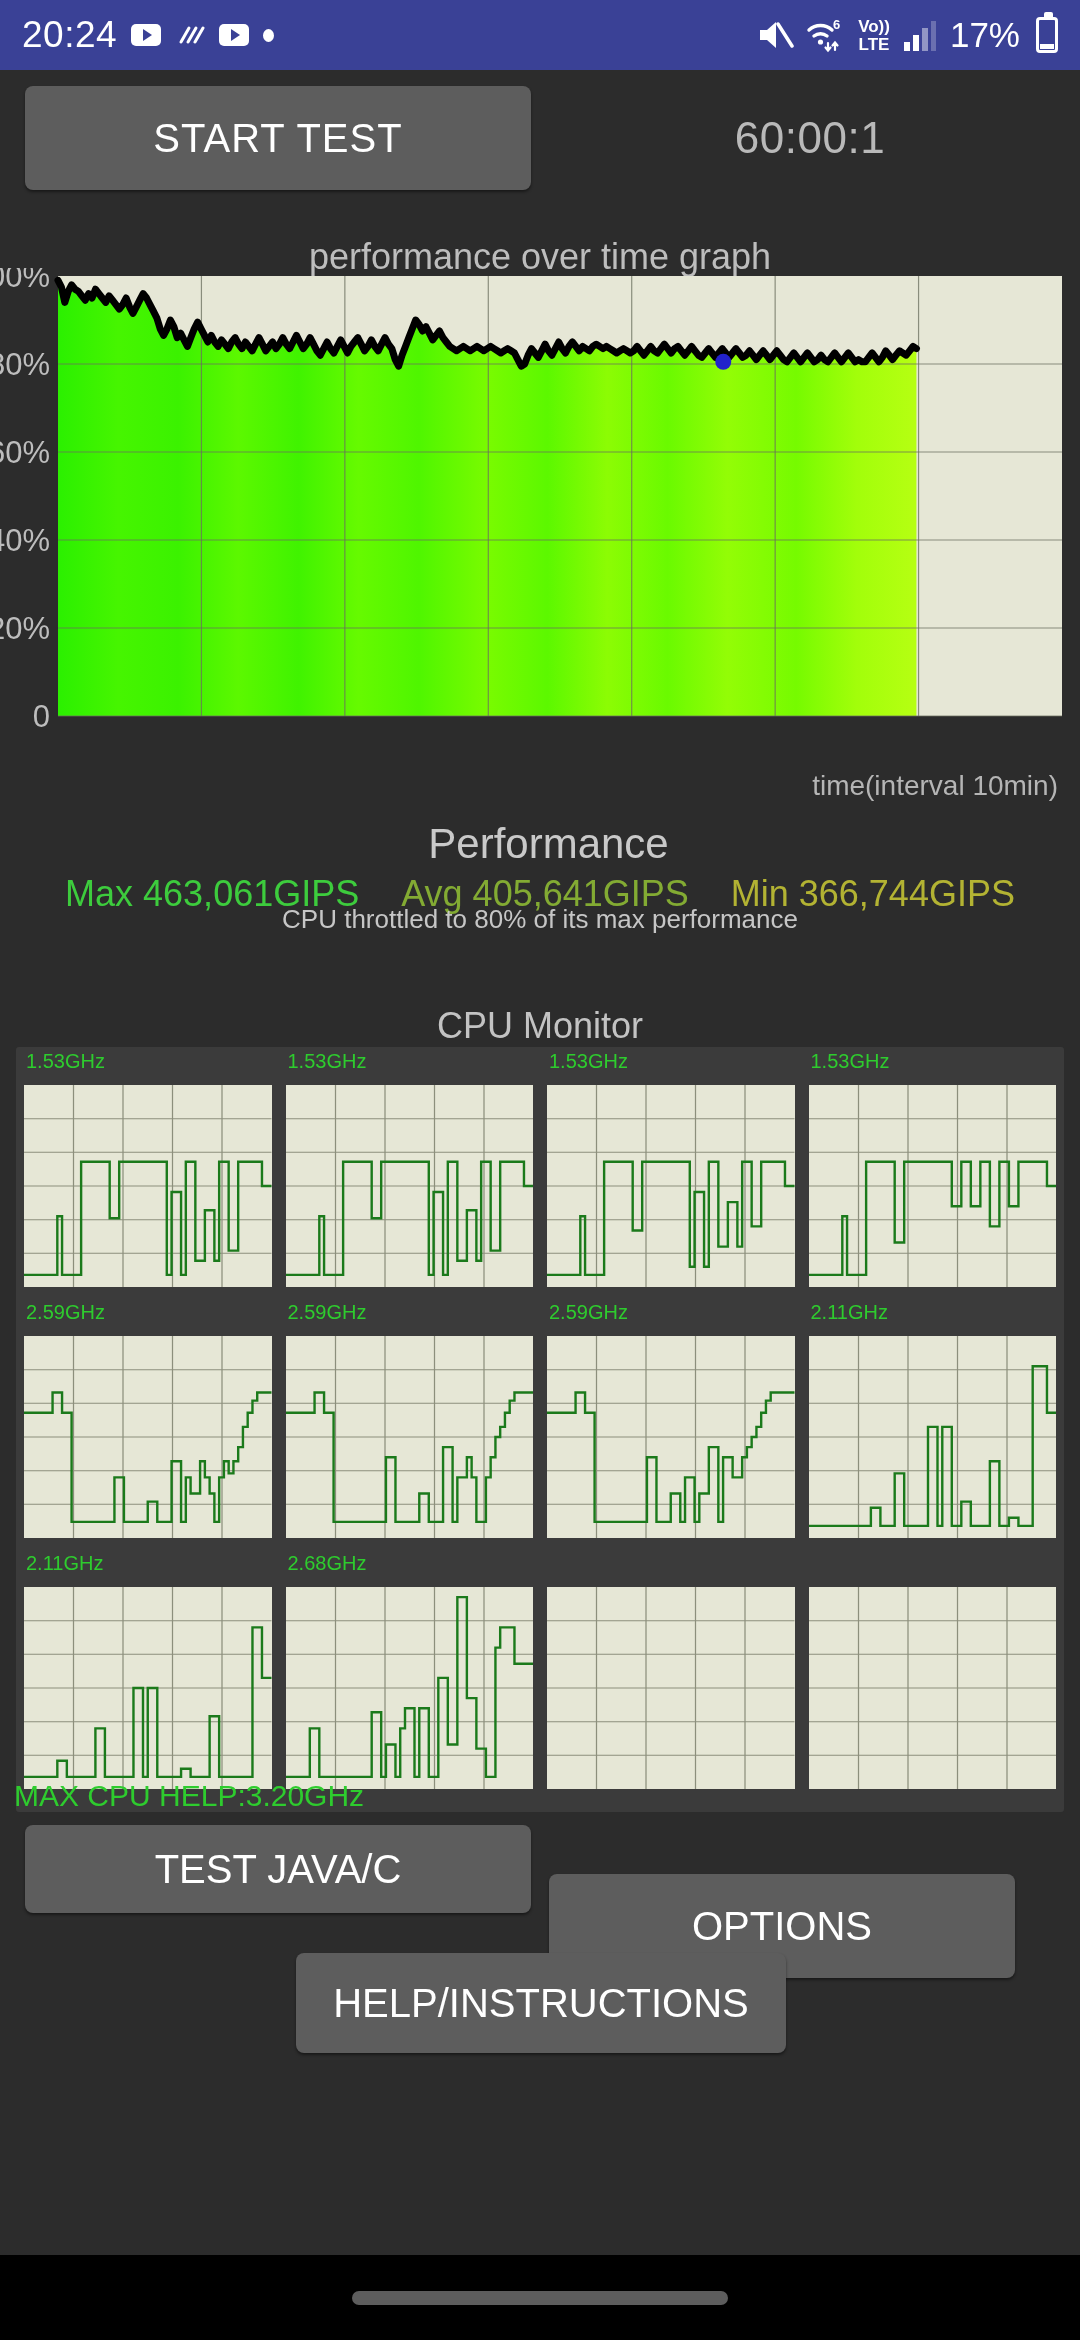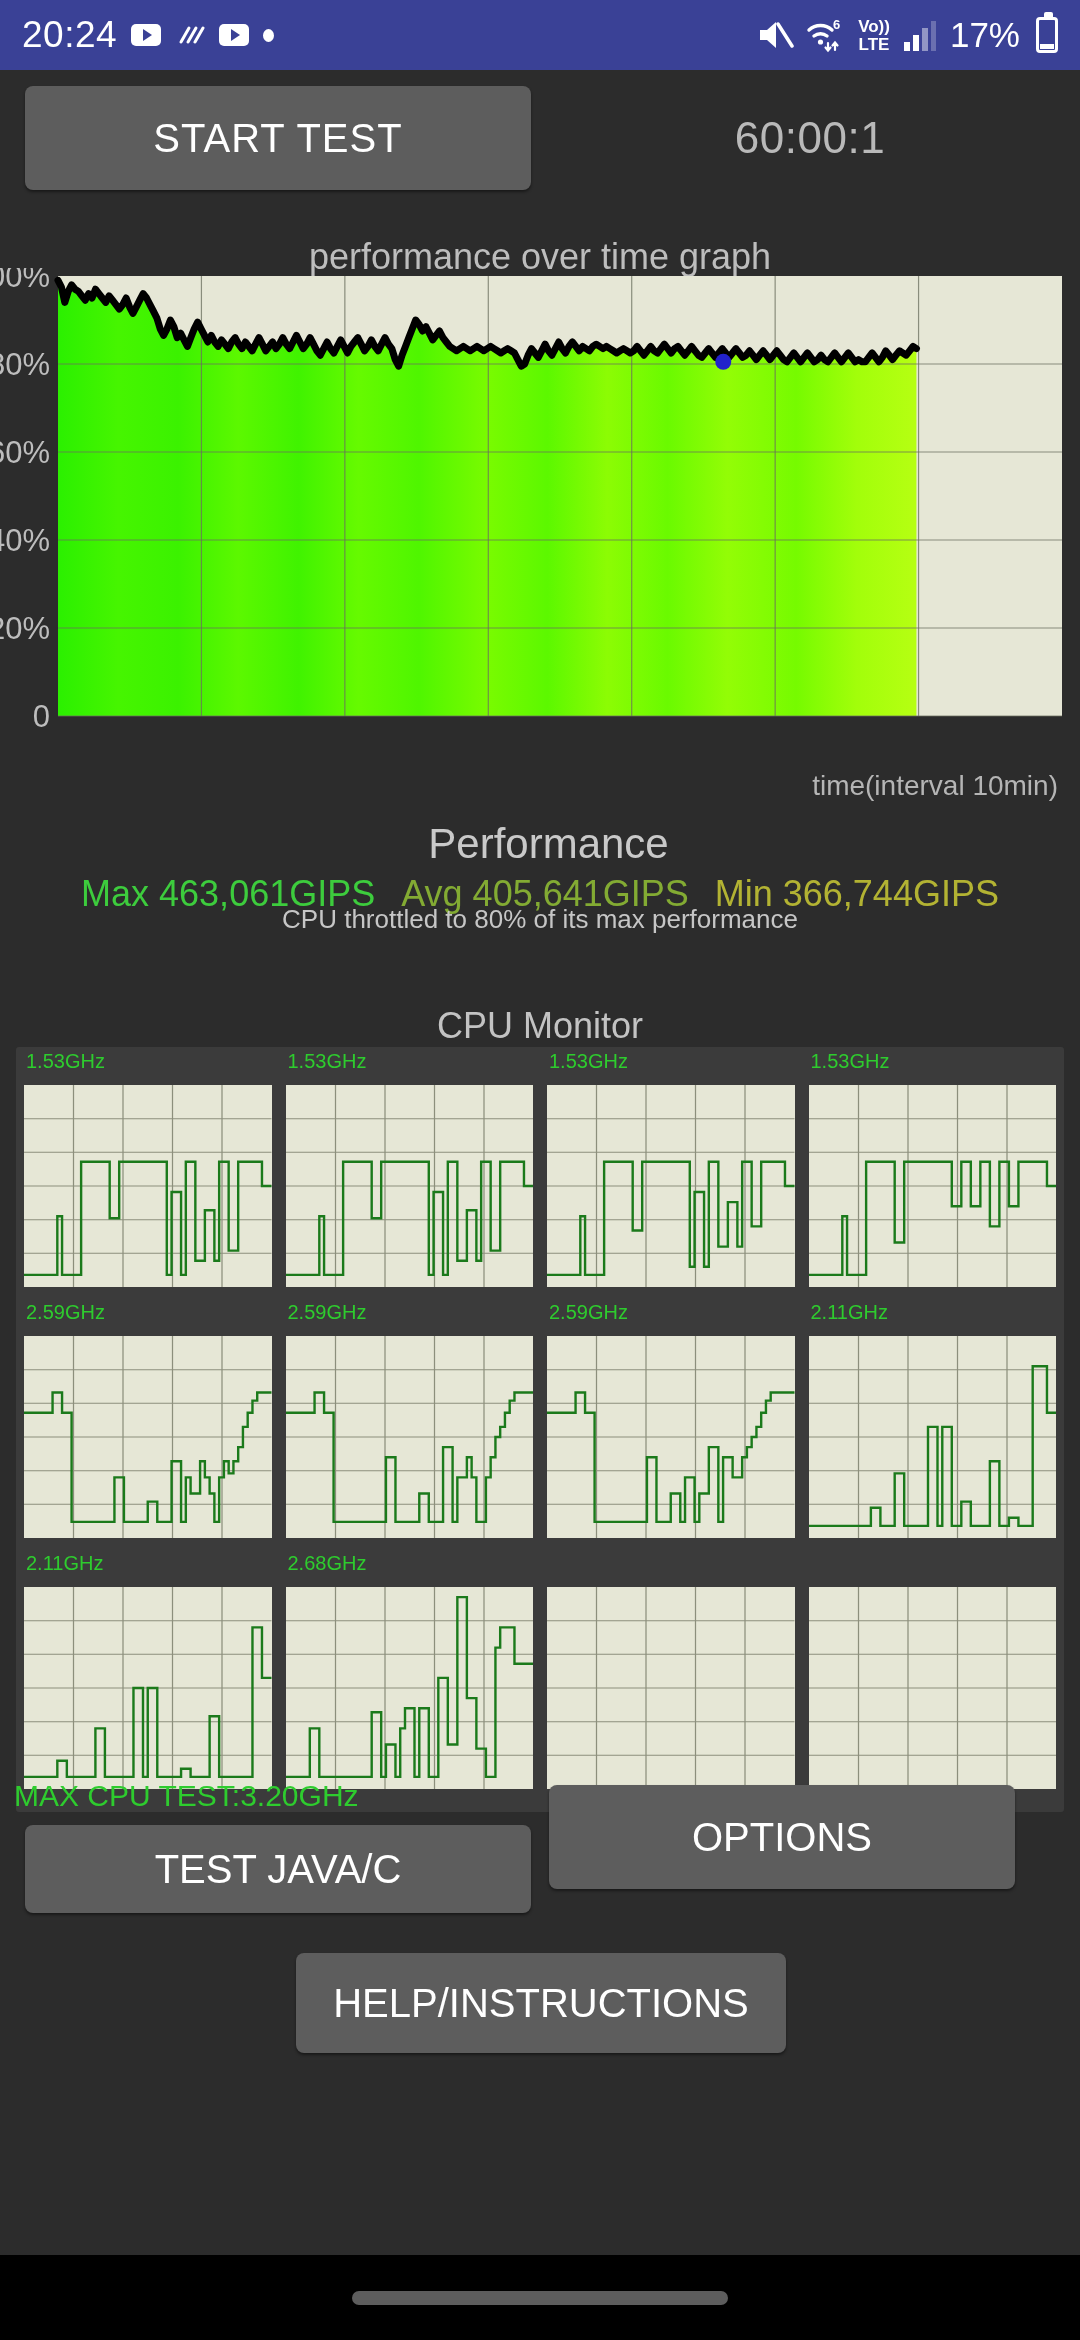--- a/index.html
+++ b/index.html
@@ -92,21 +92,21 @@
     color: #b5b5b5; font-size: 28px;
   }
 
   
   .perf-head {
     position: absolute; top: 820px; left: 0; width: 1080px;
     text-align: center; color: #c9c9c9; font-size: 42px; padding-left: 17px;
   }
   .perf-stats {
     position: absolute; top: 873px; left: 0; width: 1080px;
-    display: flex; justify-content: center; gap: 26px;
+    display: flex; justify-content: center; gap: 42px;
     font-size: 36px;
   }
   .perf-note {
     position: absolute; top: 904px; left: 0; width: 1080px;
     text-align: center; color: #c6c6c6; font-size: 26px;
   }
 
   
   .cpu-head {
     position: absolute; top: 1005px; left: 0; width: 1080px;
@@ -141,21 +141,21 @@
     position: absolute; left: 14px; top: 1779px;
     color: #2ecc2e; font-size: 30px;
   }
 
   
   .btn-javac {
     position: absolute; left: 25px; top: 1825px;
     width: 506px; height: 88px; font-size: 40px;
   }
   .btn-options {
-    position: absolute; left: 549px; top: 1785px;
+    position: absolute; left: 549px; top: 1874px;
     width: 466px; height: 104px; font-size: 40px;
   }
   .btn-help {
     position: absolute; left: 296px; top: 1953px;
     width: 490px; height: 100px; font-size: 40px;
   }
 
   
   .navbar {
     position: absolute; left: 0; bottom: 0; width: 1080px; height: 85px;
@@ -481,21 +481,21 @@
               <line x1="0" y1="16.666666666666668" x2="100" y2="16.666666666666668" stroke="#8c8f7c" stroke-width="0.5"></line>
               <line x1="0" y1="33.333333333333336" x2="100" y2="33.333333333333336" stroke="#8c8f7c" stroke-width="0.5"></line>
               <line x1="0" y1="50" x2="100" y2="50" stroke="#8c8f7c" stroke-width="0.5"></line>
               <line x1="0" y1="66.66666666666667" x2="100" y2="66.66666666666667" stroke="#8c8f7c" stroke-width="0.5"></line>
               <line x1="0" y1="83.33333333333333" x2="100" y2="83.33333333333333" stroke="#8c8f7c" stroke-width="0.5"></line>
             </svg>
           </div>
         </div>
       </div>
   </div>
-  <div class="max-clock">MAX CPU TEST:3.20GHz</div>
+  <div class="max-clock">MAX CPU HELP:3.20GHz</div>
 
   <button class="btn btn-javac">TEST JAVA/C</button>
   <button class="btn btn-options">OPTIONS</button>
   <button class="btn btn-help">HELP/INSTRUCTIONS</button>
 
   <div class="navbar">
     <div class="nav-pill"></div>
   </div>
 
 </div>

